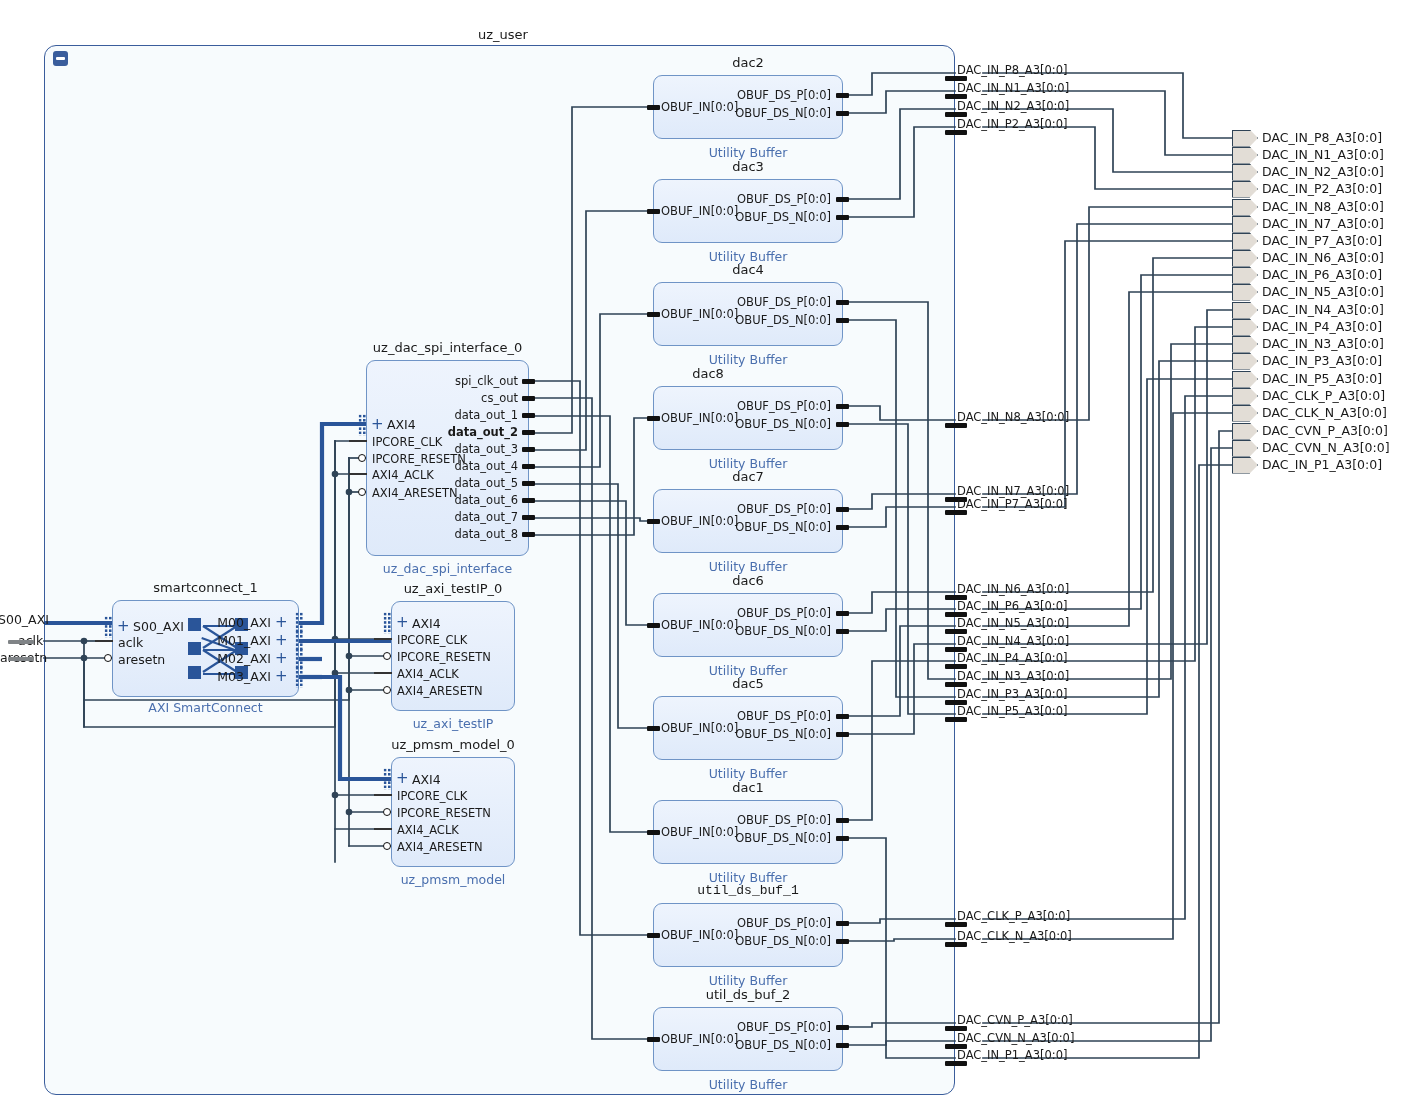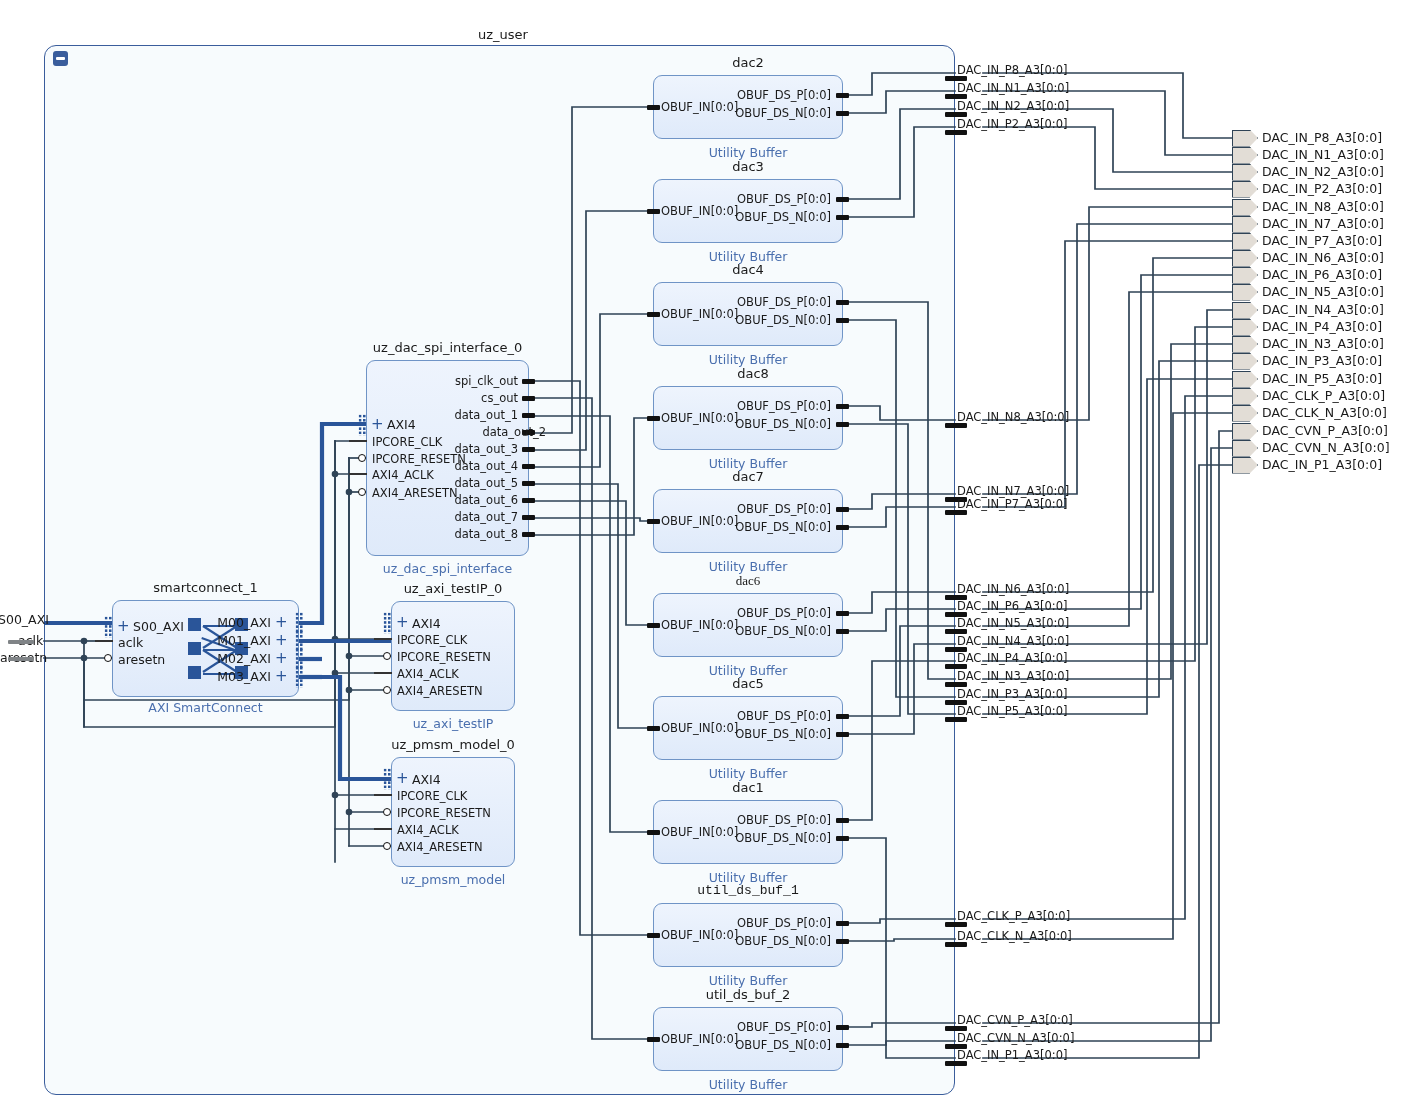--- a/index.html
+++ b/index.html
@@ -420,39 +420,39 @@
       <div class="pin-r" style="left: 831px; top: 210px;">OBUF_DS_N[0:0]</div>
       <div class="blk-name" style="left: 748px; top: 262px;">dac4</div>
       <div class="blk grad" style="left: 653px; top: 282px; width: 190px; height: 64px;"></div>
       <div class="blk-type" style="left: 748px; top: 352px;">Utility Buffer</div>
       <div class="nub" style="left: 647px; top: 311.5px;"></div>
       <div class="pin-l" style="left: 661px; top: 307px;">OBUF_IN[0:0]</div>
       <div class="nub" style="left: 836px; top: 299.5px;"></div>
       <div class="pin-r" style="left: 831px; top: 295px;">OBUF_DS_P[0:0]</div>
       <div class="nub" style="left: 836px; top: 317.5px;"></div>
       <div class="pin-r" style="left: 831px; top: 313px;">OBUF_DS_N[0:0]</div>
-      <div class="blk-name" style="left: 753px; top: 366px;">dac8</div>
+      <div class="blk-name" style="left: 708px; top: 366px;">dac8</div>
       <div class="blk grad" style="left: 653px; top: 386px; width: 190px; height: 64px;"></div>
       <div class="blk-type" style="left: 748px; top: 456px;">Utility Buffer</div>
       <div class="nub" style="left: 647px; top: 415.5px;"></div>
       <div class="pin-l" style="left: 661px; top: 411px;">OBUF_IN[0:0]</div>
       <div class="nub" style="left: 836px; top: 403.5px;"></div>
       <div class="pin-r" style="left: 831px; top: 399px;">OBUF_DS_P[0:0]</div>
       <div class="nub" style="left: 836px; top: 421.5px;"></div>
       <div class="pin-r" style="left: 831px; top: 417px;">OBUF_DS_N[0:0]</div>
       <div class="blk-name" style="left: 748px; top: 469px;">dac7</div>
       <div class="blk grad" style="left: 653px; top: 489px; width: 190px; height: 64px;"></div>
       <div class="blk-type" style="left: 748px; top: 559px;">Utility Buffer</div>
       <div class="nub" style="left: 647px; top: 518.5px;"></div>
       <div class="pin-l" style="left: 661px; top: 514px;">OBUF_IN[0:0]</div>
       <div class="nub" style="left: 836px; top: 506.5px;"></div>
       <div class="pin-r" style="left: 831px; top: 502px;">OBUF_DS_P[0:0]</div>
       <div class="nub" style="left: 836px; top: 524.5px;"></div>
       <div class="pin-r" style="left: 831px; top: 520px;">OBUF_DS_N[0:0]</div>
-      <div class="blk-name" style="left: 748px; top: 573px; font-family: Liberation Serif, serif;">dac6</div>
+      <div class="blk-name" style="left: 748px; top: 573px;">dac6</div>
       <div class="blk grad" style="left: 653px; top: 593px; width: 190px; height: 64px;"></div>
       <div class="blk-type" style="left: 748px; top: 663px;">Utility Buffer</div>
       <div class="nub" style="left: 647px; top: 622.5px;"></div>
       <div class="pin-l" style="left: 661px; top: 618px;">OBUF_IN[0:0]</div>
       <div class="nub" style="left: 836px; top: 610.5px;"></div>
       <div class="pin-r" style="left: 831px; top: 606px;">OBUF_DS_P[0:0]</div>
       <div class="nub" style="left: 836px; top: 628.5px;"></div>
       <div class="pin-r" style="left: 831px; top: 624px;">OBUF_DS_N[0:0]</div>
       <div class="blk-name" style="left: 748px; top: 676px;">dac5</div>
       <div class="blk grad" style="left: 653px; top: 696px; width: 190px; height: 64px;"></div>
@@ -513,21 +513,21 @@
   <div class="pin-l" style="left:372px;top:486px;">AXI4_ARESETN</div>
 
   <div id="spi-out-pins">
       <div class="nub" style="left: 522px; top: 378.5px;"></div>
       <div class="pin-r" style="left: 518px; top: 374px;">spi_clk_out</div>
       <div class="nub" style="left: 522px; top: 395.5px;"></div>
       <div class="pin-r" style="left: 518px; top: 391px;">cs_out</div>
       <div class="nub" style="left: 522px; top: 412.5px;"></div>
       <div class="pin-r" style="left: 518px; top: 408px;">data_out_1</div>
       <div class="nub" style="left: 522px; top: 429.5px;"></div>
-      <div class="pin-r" style="left: 546px; top: 425px;">data_out_2</div>
+      <div class="pin-r" style="left: 518px; top: 425px; font-weight: bold;">data_out_2</div>
       <div class="nub" style="left: 522px; top: 446.5px;"></div>
       <div class="pin-r" style="left: 518px; top: 442px;">data_out_3</div>
       <div class="nub" style="left: 522px; top: 463.5px;"></div>
       <div class="pin-r" style="left: 518px; top: 459px;">data_out_4</div>
       <div class="nub" style="left: 522px; top: 480.5px;"></div>
       <div class="pin-r" style="left: 518px; top: 476px;">data_out_5</div>
       <div class="nub" style="left: 522px; top: 497.5px;"></div>
       <div class="pin-r" style="left: 518px; top: 493px;">data_out_6</div>
       <div class="nub" style="left: 522px; top: 514.5px;"></div>
       <div class="pin-r" style="left: 518px; top: 510px;">data_out_7</div>

